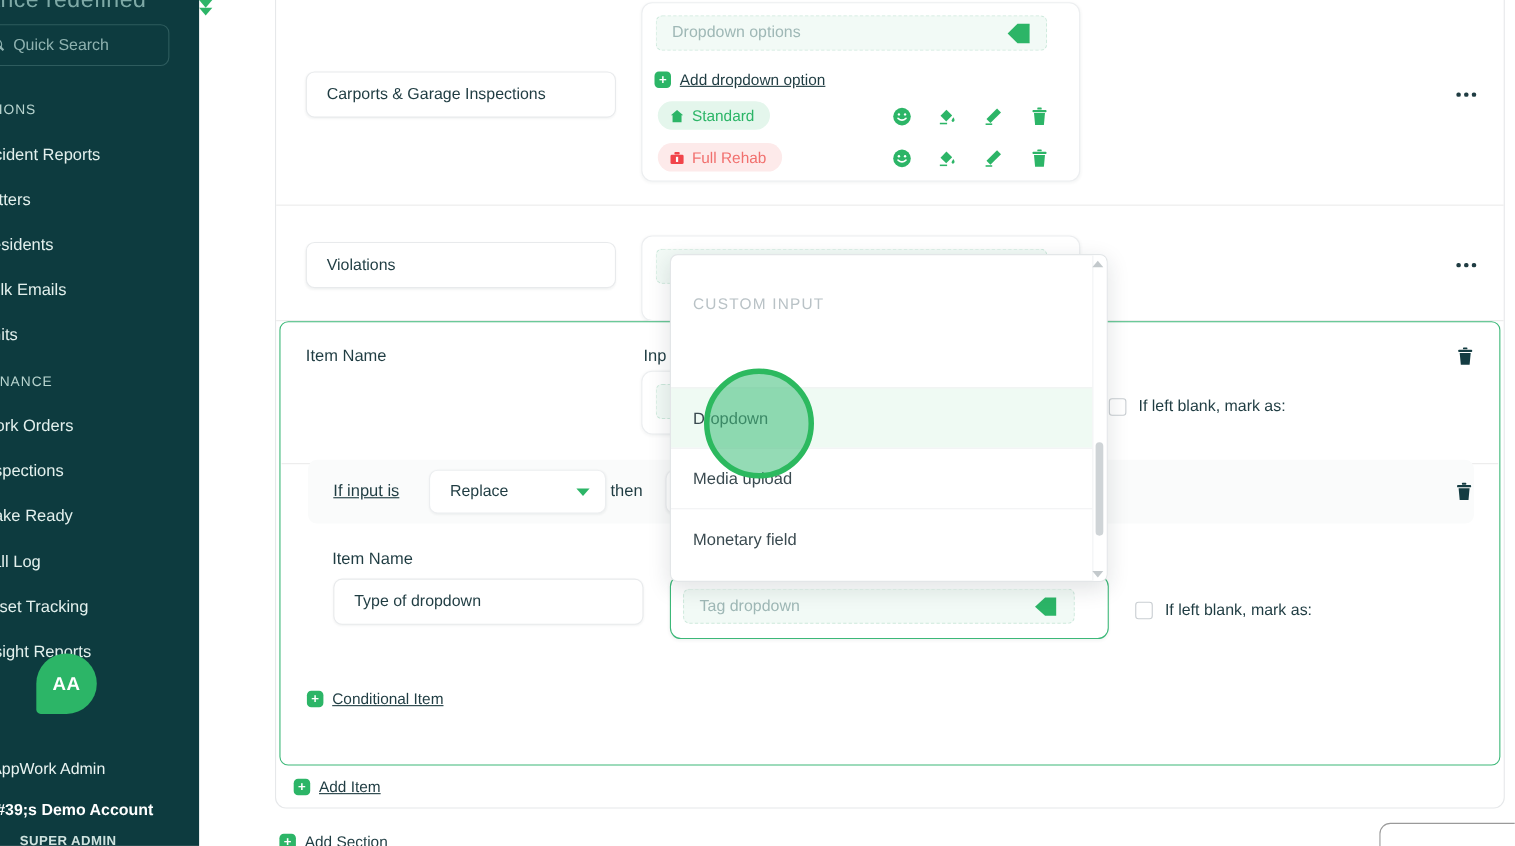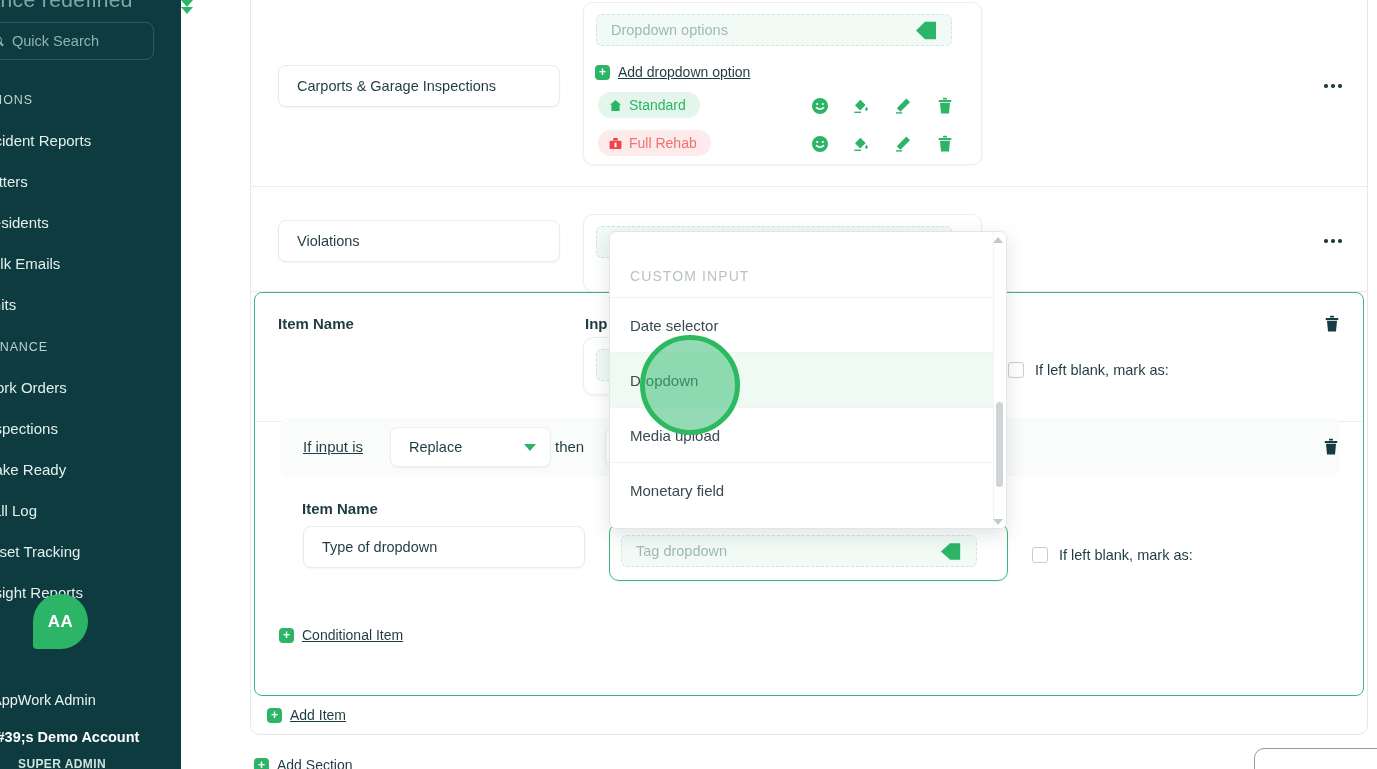--- a/index.html
+++ b/index.html
@@ -128,21 +128,21 @@
   .dots {
     position: absolute; display: flex; gap: 3.5px; align-items: center;
   }
   .dots i { width: 3.5px; height: 3.5px; border-radius: 50%; background: #1f3c42; display: block; }
 
   
   .item-card {
     position: absolute; left: 254px; top: 292px; width: 1110px; height: 404px;
     border: 1px solid #3cb878; border-radius: 8px; background: #fff;
   }
-  .lbl-strong { position: absolute; font-size: 15px; font-weight: 700; color: #1f3c42; }
+  .lbl-strong { position: absolute; font-size: 15px; font-weight: 400; color: #1f3c42; }
 
   .cond-box {
     position: absolute; left: 280px; top: 418px; width: 1060px; height: 58px;
     background: #fafbfb; border-radius: 8px;
   }
   .cond-text { position: absolute; font-size: 15px; color: #1f3c42; }
 
   .sel {
     position: absolute; background: #fff; border: 1px solid #eceef0; border-radius: 8px;
     display: flex; align-items: center; padding: 0 14px 0 18px;
@@ -400,23 +400,20 @@
 
     <div class="addlink" style="left:73px; top:757px;">
       <span class="plusbadge">+</span>
       <span class="lbl">Add Section</span>
     </div>
 
     <div class="footer-card" style="left:1073px; top:748px;"></div>
 
     <div class="menu" style="left:428px; top:231px;">
       <div class="menu-head">CUSTOM INPUT</div>
-      <div class="menu-item" style="top:65px;">
-        <span>Date selector</span>
-      </div>
       <div class="menu-item hl" style="top:120px;">
         <span>Dropdown</span>
       </div>
       <div class="menu-item" style="top:175px;">
         <span>Media upload</span>
       </div>
       <div class="menu-item" style="top:230px;">
         <span>Monetary field</span>
       </div>
       <div class="mscroll-track">

